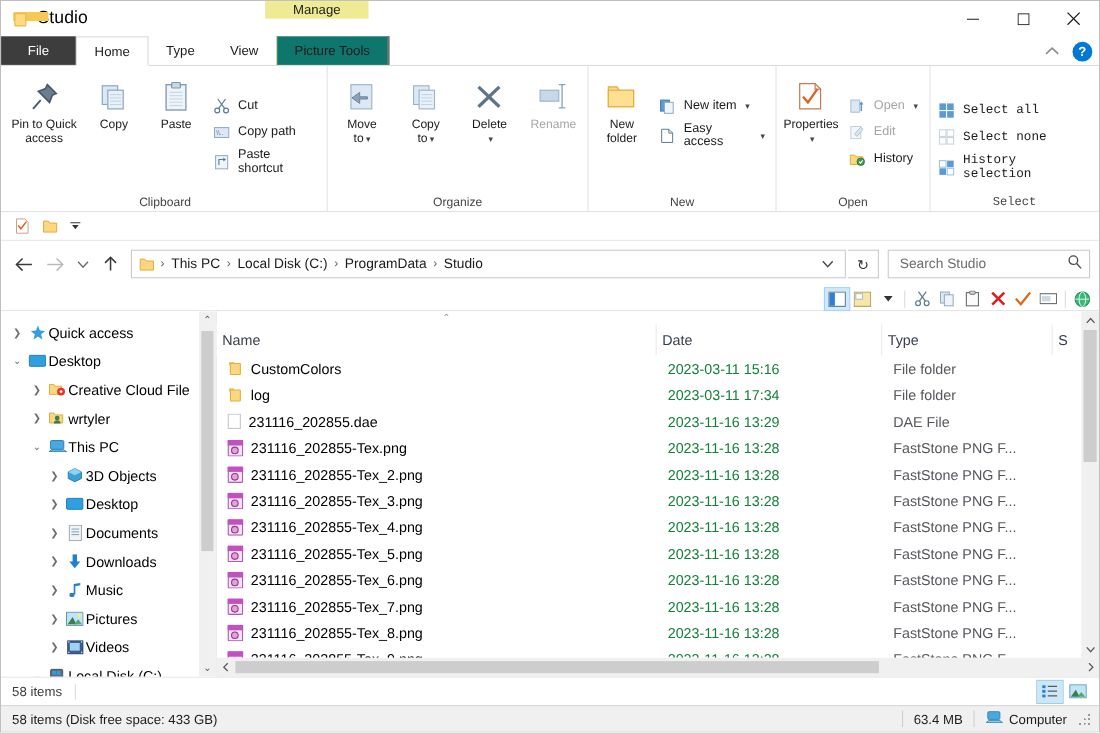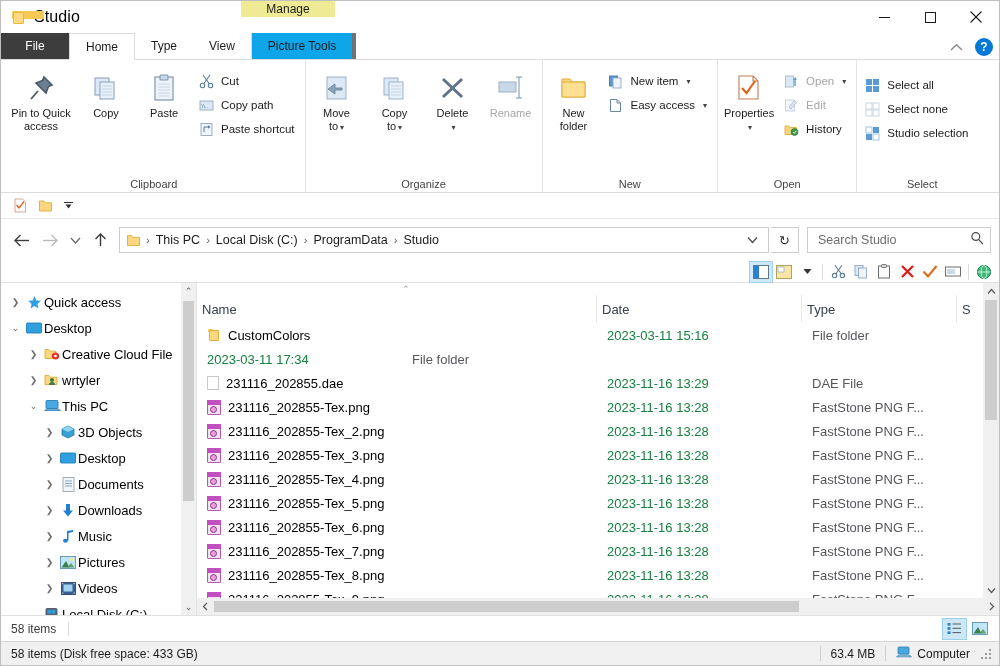--- a/index.html
+++ b/index.html
@@ -90,23 +90,23 @@
   .tab.active {
     background: #ffffff;
     border-left: 1px solid #dcdcdc;
     border-right: 1px solid #dcdcdc;
     border-top: 1px solid #dcdcdc;
     border-bottom: 1px solid #ffffff;
     margin-bottom: -1px;
     z-index: 2;
   }
   .tab.contextual-tab {
-    background: #0ea5e9;
+    background: #0f766e;
     border-left: 1px solid #e2e0a8;
-    border-right: 4px solid #737373;
+    border-right: 2px solid #737373;
     min-width: 94px;
   }
   .tabs-right {
     position: absolute; right: 6px; top: 0;
     height: 27px; display: flex; align-items: center; gap: 8px;
   }
   .chev-up { cursor: default; padding: 2px 4px; }
   .help-btn {
     width: 18px; height: 18px; border-radius: 50%;
     background: #0078d7; color: #fff;
@@ -146,21 +146,21 @@
     width: 58px;
     display: flex; flex-direction: column; align-items: center;
     padding: 4px 2px; cursor: default;
     text-align: center;
   }
   .bigbtn .ic { height: 34px; display: flex; align-items: center; justify-content: center; }
   .bigbtn .lbl { font-size: 11px; color: #1b1b1b; line-height: 13px; margin-top: 2px; }
   .bigbtn.wide { width: 72px; }
   .bigbtn.dim .lbl { color: #a6a6a6; }
 
-  .smallcol { display: flex; flex-direction: column; padding-top: 2px; }
+  .smallcol { display: flex; flex-direction: column; padding-top: 2px; margin-top: 15px; }
   .smallbtn {
     display: flex; align-items: center; gap: 6px;
     padding: 3px 8px 3px 4px; cursor: default;
     font-size: 11.5px; color: #1b1b1b;
     min-height: 22px;
   }
   .smallbtn.dim { color: #a6a6a6; }
   .smallbtn .sic { width: 18px; height: 18px; display: flex; align-items: center; justify-content: center; flex: 0 0 18px; }
   .caret-sm { font-size: 8px; color: #444; margin-left: 2px; }
 
@@ -685,21 +685,21 @@
                 <polyline points="9,10 10.3,11.3 12.3,8.8" fill="none" stroke="#fff" stroke-width="1"></polyline>
               </svg>
             </span>
             <span>History</span>
           </div>
         </div>
       </div>
       <div class="rgroup-title">Open</div>
     </div>
 
-    <div class="rgroup" style="min-width:130px;">
+    <div class="rgroup" style="min-width:130px;font-family:Liberation Mono, monospace;">
       <div class="rgroup-body">
         <div class="smallcol" style="padding-top:6px;">
           <div class="smallbtn">
             <span class="sic">
               <svg width="15" height="15" viewBox="0 0 15 15">
                 <rect x="1" y="1" width="6" height="6" fill="#5b9bd5"></rect>
                   <rect x="8" y="1" width="6" height="6" fill="#5b9bd5"></rect>
                 <rect x="1" y="8" width="6" height="6" fill="#5b9bd5"></rect>
                   <rect x="8" y="8" width="6" height="6" fill="#5b9bd5"></rect>
               </svg>
@@ -719,21 +719,21 @@
           </div>
           <div class="smallbtn">
             <span class="sic">
               <svg width="15" height="15" viewBox="0 0 15 15">
                 <rect x="1" y="1" width="6" height="6" fill="none" stroke="#9ec4e4" stroke-width="1"></rect>
                 <rect x="8" y="1" width="6" height="6" fill="#5b9bd5"></rect>
                 <rect x="1" y="8" width="6" height="6" fill="#5b9bd5"></rect>
                 <rect x="8" y="8" width="6" height="6" fill="none" stroke="#9ec4e4" stroke-width="1"></rect>
               </svg>
             </span>
-            <span>Studio selection</span>
+            <span>History selection</span>
           </div>
         </div>
       </div>
       <div class="rgroup-title">Select</div>
     </div>
   </div>
 
   <div class="qat">
     <div class="qat-ic">
       <svg width="15" height="15" viewBox="0 0 15 15">
@@ -1070,20 +1070,27 @@
                 <i></i>
               </span>
             <span>CustomColors</span>
           </div>
           <div class="cell date">2023-03-11 15:16</div>
           <div class="cell type">File folder</div>
           <div class="cell size"></div>
         </div>
 
         <div class="row">
+          <div class="cell name">
+            <span class="fold">
+                <b></b>
+                <i></i>
+              </span>
+            <span>log</span>
+          </div>
           <div class="cell date">2023-03-11 17:34</div>
           <div class="cell type">File folder</div>
           <div class="cell size"></div>
         </div>
 
         <div class="row">
           <div class="cell name">
             <span class="docico"></span>
             <span>231116_202855.dae</span>
           </div>

